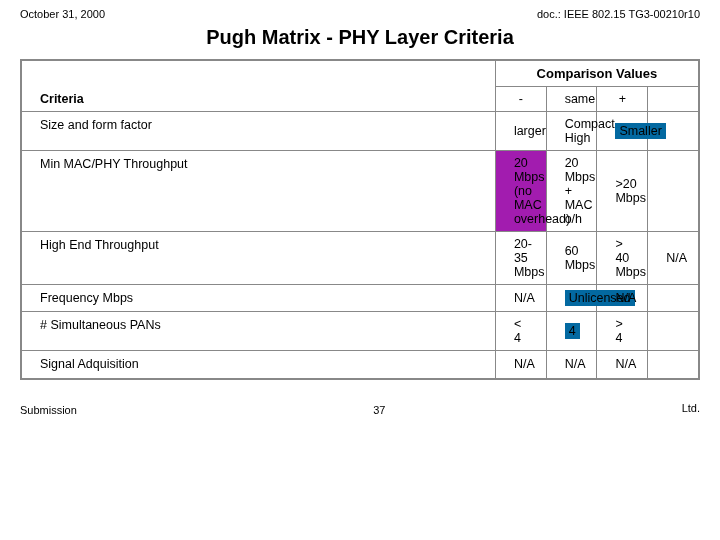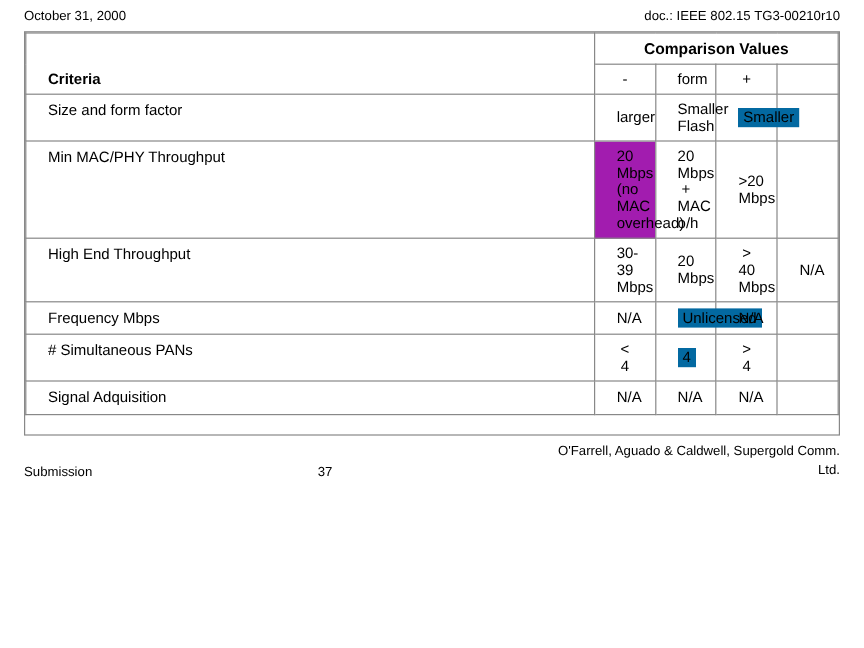--- a/index.html
+++ b/index.html
@@ -68,21 +68,21 @@
       text-align: center;
       font-weight: normal;
       background: #fff;
     }
     .td-criteria {
       font-weight: normal;
       vertical-align: top;
       line-height: 1.3;
     }
     .td-center {
-      text-align: center;
+      text-align: left;
     }
     .highlight-green {
       background: #0369a1;
       color: #000;
       padding: 1px 4px;
       display: inline-block;
     }
     .highlight-green-cell {
       background: #a21caf;
     }
@@ -101,54 +101,55 @@
 </head>
 <body>
 
 <div class="page">
 
   <div class="header-bar">
     <span>October 31, 2000</span>
     <span>doc.: IEEE 802.15  TG3-00210r10</span>
   </div>
 
+  <div class="page-title">Pugh Matrix - PHY Layer Criteria</div>
 
   <div class="table-wrap">
     <table>
       <thead>
         <tr>
           <th class="col-criteria th-criteria" rowspan="2">Criteria</th>
           <th class="th-comparison col-minus col-same col-plus col-extra" colspan="4">Comparison Values</th>
         </tr>
         <tr>
           <th class="th-sub col-minus">-</th>
-          <th class="th-sub col-same">form</th>
+          <th class="th-sub col-same">same</th>
           <th class="th-sub col-plus">+</th>
           <th class="th-sub col-extra"></th>
         </tr>
       </thead>
       <tbody id="table-body">
       <tr>
             <td class="td-criteria col-criteria">Size and form factor</td>
             <td class="td-center col-minus">larger</td>
-            <td class="td-center col-same">Smaller Flash</td>
+            <td class="td-center col-same">Compact High</td>
             <td class="td-center col-plus"><span class="highlight-green">Smaller</span></td>
             <td class="td-center col-extra"></td>
           </tr>
           <tr>
             <td class="td-criteria col-criteria">Min MAC/PHY Throughput</td>
             <td class="td-center col-minus highlight-green-cell">20 Mbps (no MAC overhead)</td>
             <td class="td-center col-same">20 Mbps + MAC o/h</td>
             <td class="td-center col-plus">&gt;20 Mbps</td>
             <td class="td-center col-extra"></td>
           </tr>
           <tr>
             <td class="td-criteria col-criteria">High End Throughput</td>
-            <td class="td-center col-minus">30-39 Mbps</td>
-            <td class="td-center col-same">20 Mbps</td>
+            <td class="td-center col-minus">20-35 Mbps</td>
+            <td class="td-center col-same">60 Mbps</td>
             <td class="td-center col-plus">&gt; 40 Mbps</td>
             <td class="td-center col-extra">N/A</td>
           </tr>
           <tr>
             <td class="td-criteria col-criteria">Frequency Mbps</td>
             <td class="td-center col-minus">N/A</td>
             <td class="td-center col-same"><span class="highlight-green">Unlicensed</span></td>
             <td class="td-center col-plus">N/A</td>
             <td class="td-center col-extra"></td>
           </tr>
@@ -167,17 +168,17 @@
             <td class="td-center col-extra"></td>
           </tr>
         </tbody>
     </table>
   </div>
 
   <div class="footer">
     <span>Submission</span>
     <span>37</span>
     <div class="footer-right">
-      <span>O'Farrell, Aguado &amp; Caldwell, Supergold Comm.</span><br>
+      <br>
       <span>Ltd.</span>
     </div>
   </div>
 </div>
 
 </body></html>

